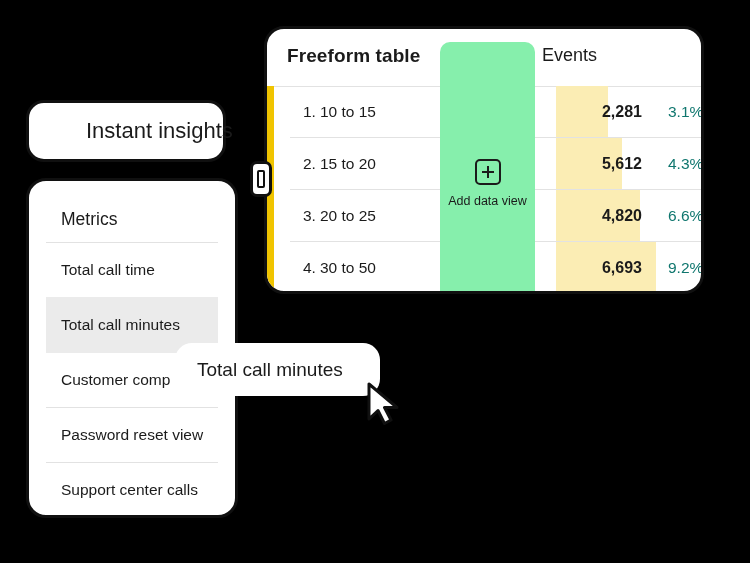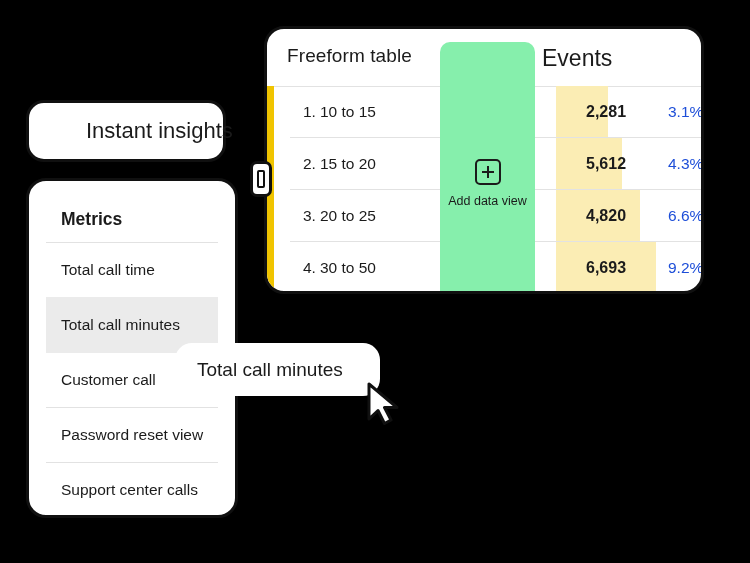--- a/index.html
+++ b/index.html
@@ -44,29 +44,29 @@
     position: absolute;
     left: 0; right: 0; top: 0;
     height: 57px;
     border-bottom: 1px solid #e2e2e2;
   }
   .tbl-header .h-title {
     position: absolute;
     left: 20px;
     top: 16px;
     font-size: 19px;
-    font-weight: normal;
+    font-weight: bold;
     letter-spacing: .1px;
     color: #1b1b1b;
   }
   .tbl-header .h-events {
     position: absolute;
     left: 275px;
     top: 16px;
-    font-size: 23px;
+    font-size: 18px;
     font-weight: normal;
     color: #1b1b1b;
   }
 
   
   #accent-bar {
     position: absolute;
     left: 0px;
     top: 57px;
     width: 7px;
@@ -145,36 +145,36 @@
     position: absolute;
     left: 266px;
     top: 0;
     bottom: 0;
     background: #fbedb4;
   }
   .cell-value {
     position: absolute;
     left: 296px;
     width: 72px;
-    text-align: left;
+    text-align: center;
     top: 50%;
     transform: translateY(-50%);
     font-size: 16px;
     font-weight: bold;
     color: #1b1b1b;
   }
   .cell-pct {
     position: absolute;
     left: 378px;
     width: 52px;
     text-align: left;
     top: 50%;
     transform: translateY(-50%);
     font-size: 15.5px;
-    color: #1d4ed8;
+    color: #0f766e;
   }
 
   
   #panel-handle {
     position: absolute;
     left: 250px;
     top: 161px;
     width: 22px;
     height: 36px;
     background: #ffffff;
@@ -222,21 +222,21 @@
     height: 340px;
     border-radius: 20px;
     overflow: hidden;
     z-index: 3;
   }
   #metrics-card .m-title {
     position: absolute;
     left: 32px;
     top: 28px;
     font-size: 17.5px;
-    font-weight: bold;
+    font-weight: normal;
     color: #1b1b1b;
   }
   .m-list {
     position: absolute;
     left: 0; right: 0;
     top: 61px;
   }
   .m-item {
     position: relative;
     height: 54px;
@@ -344,21 +344,21 @@
   <div class="card" id="metrics-card">
     <div class="m-title">Metrics</div>
     <div class="m-list" id="metrics-list">
         <div class="m-item">
           <div class="m-label">Total call time</div>
         </div>
         <div class="m-item selected">
           <div class="m-label">Total call minutes</div>
         </div>
         <div class="m-item">
-          <div class="m-label">Customer call</div>
+          <div class="m-label">Customer comp</div>
         </div>
         <div class="m-item">
           <div class="m-label">Password reset view</div>
         </div>
         <div class="m-item">
           <div class="m-label">Support center calls</div>
         </div>
       </div>
   </div>
 

